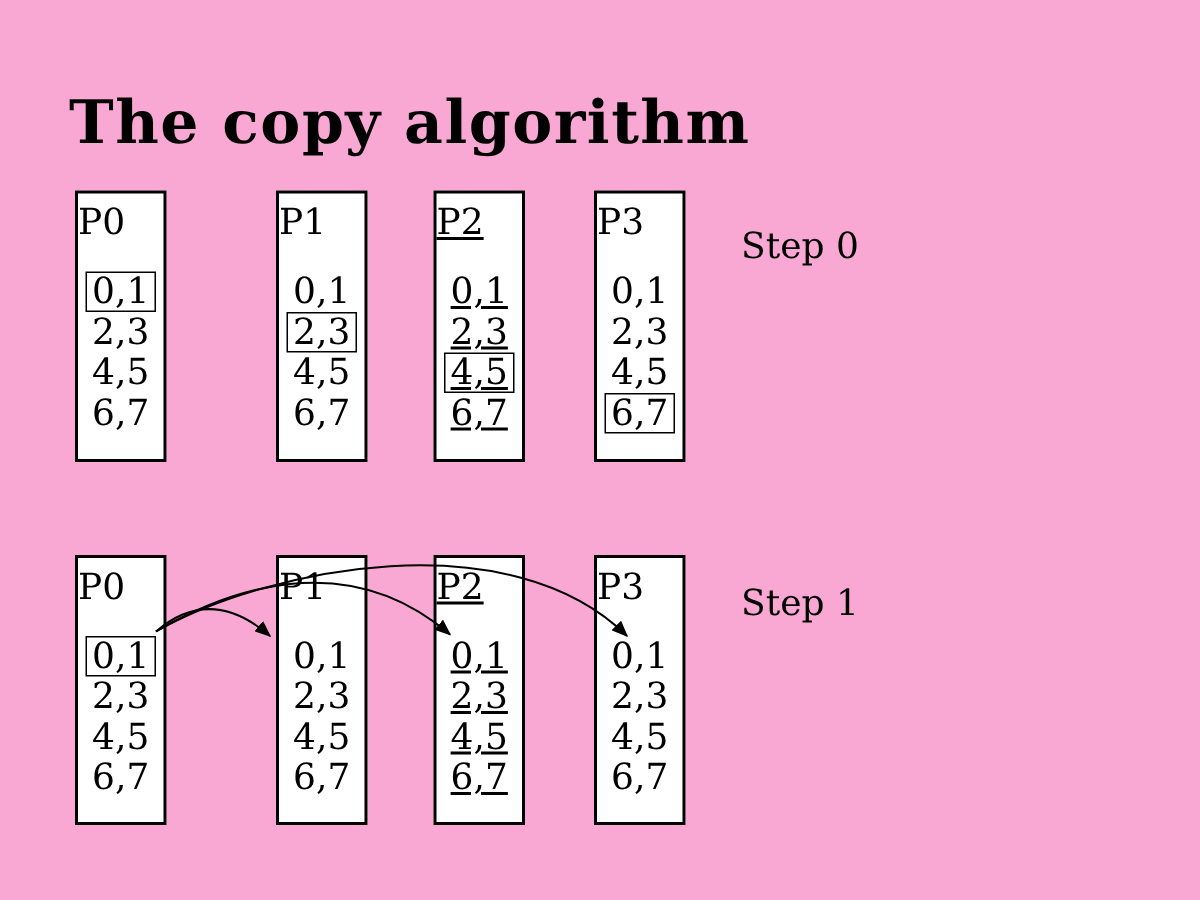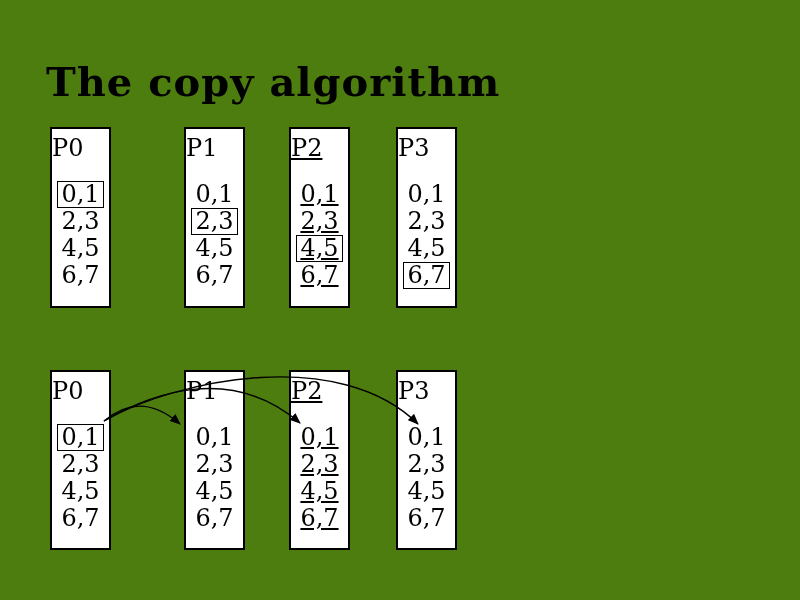--- a/index.html
+++ b/index.html
@@ -4,21 +4,21 @@
 <style>
   html, body {
     margin: 0;
     padding: 0;
     background: #ffffff;
   }
   .slide {
     position: relative;
     width: 800px;
     height: 600px;
-    background: #4d7c0f;
+    background: #f9a8d4;
     color: #000000;
     font-family: "DejaVu Serif", "Liberation Serif", serif;
     overflow: hidden;
   }
   .title {
     position: absolute;
     left: 46px;
     top: 60px;
     margin: 0;
     font-size: 40px;
@@ -120,20 +120,21 @@
   <div class="pbox r0 c3">
     <div class="pname">P3</div>
     <div class="cells">
       <div class="cell">0,1</div>
       <div class="cell">2,3</div>
       <div class="cell">4,5</div>
       <div class="cell highlighted">6,7</div>
     </div>
   </div>
 
+  <div class="steplabel s0">Step 0</div>
 
   <div class="pbox r1 c0">
     <div class="pname">P0</div>
     <div class="cells">
       <div class="cell highlighted">0,1</div>
       <div class="cell">2,3</div>
       <div class="cell">4,5</div>
       <div class="cell">6,7</div>
     </div>
   </div>
@@ -161,20 +162,21 @@
   <div class="pbox r1 c3">
     <div class="pname">P3</div>
     <div class="cells">
       <div class="cell">0,1</div>
       <div class="cell">2,3</div>
       <div class="cell">4,5</div>
       <div class="cell">6,7</div>
     </div>
   </div>
 
+  <div class="steplabel s1">Step 1</div>
 
   <svg class="arrows" viewBox="0 0 800 600" xmlns="http://www.w3.org/2000/svg">
     <defs>
       <marker id="ah" markerUnits="userSpaceOnUse" markerWidth="11" markerHeight="9" refX="10" refY="4.5" orient="auto">
         <path d="M0,0 L11,4.5 L0,9 Z" fill="#000000"></path>
       </marker>
     </defs>
     <path d="M 104 421 C 125 403, 150 398, 180 424" fill="none" stroke="#000000" stroke-width="1.3" marker-end="url(#ah)"></path>
     <path d="M 104 421 C 150 394, 230 363, 300 423" fill="none" stroke="#000000" stroke-width="1.3" marker-end="url(#ah)"></path>
     <path d="M 104 421 C 180 378, 340 347, 418 424" fill="none" stroke="#000000" stroke-width="1.3" marker-end="url(#ah)"></path>

